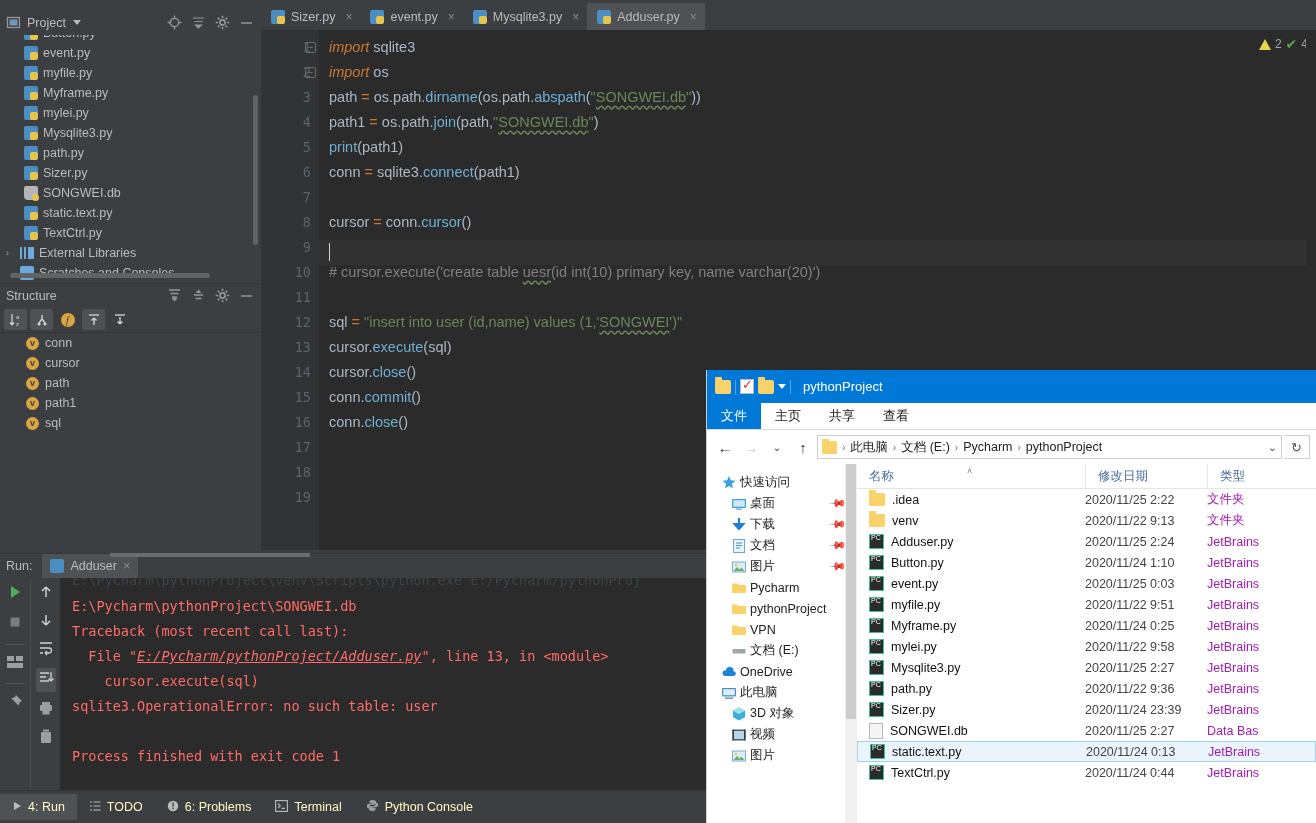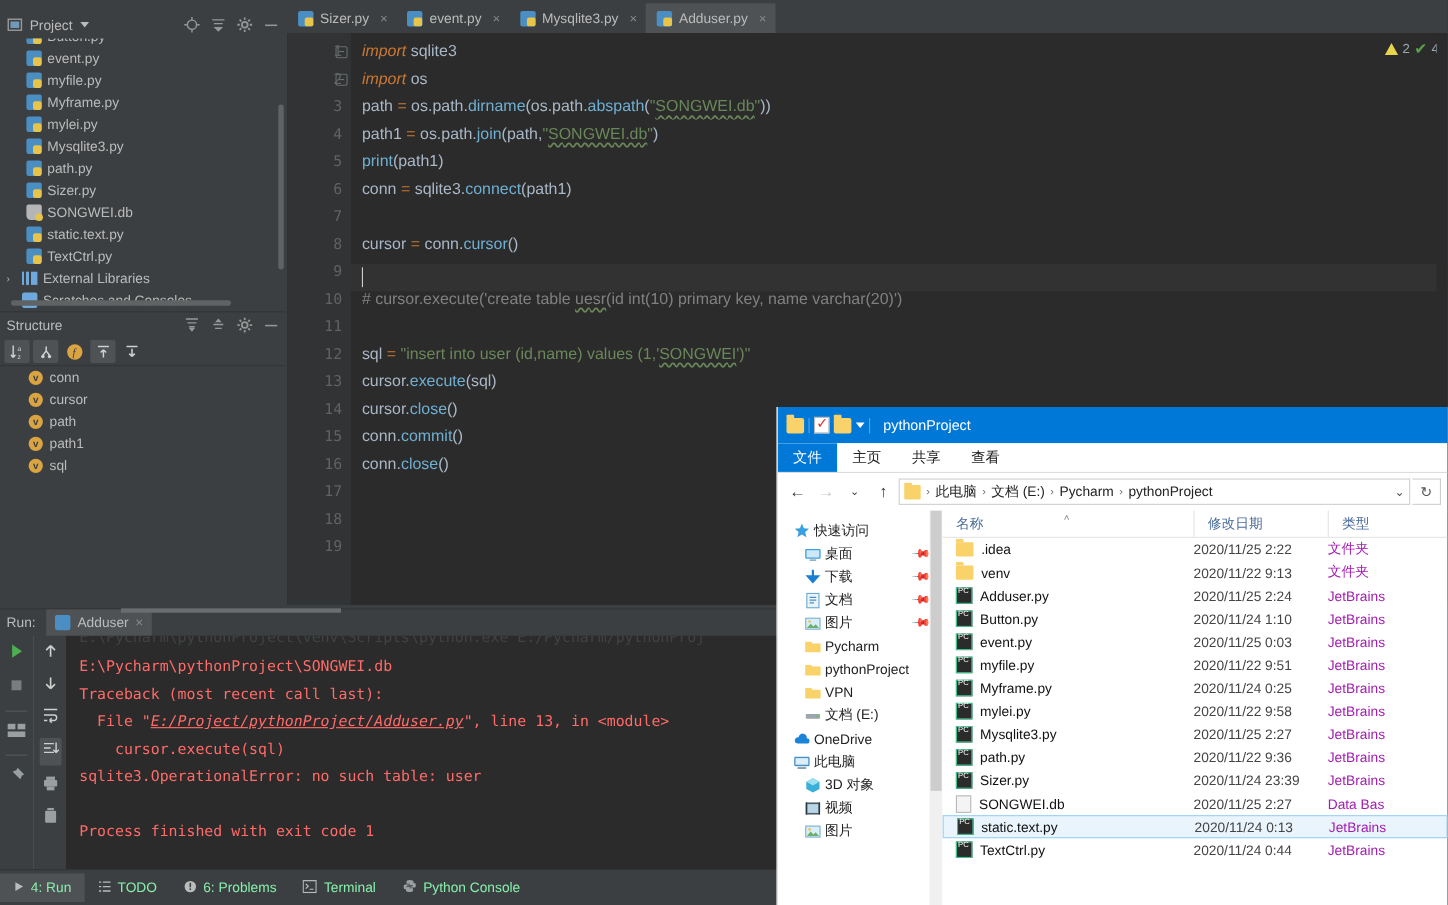--- a/index.html
+++ b/index.html
@@ -107,21 +107,21 @@
   .console { position:absolute; left:60px; top:578px; width:650px; height:212px; background:#2b2b2b;
              font-family:"DejaVu Sans Mono", monospace; font-size:13.5px; overflow:hidden; }
   .co { position:absolute; left:12px; white-space:pre; color:#ff6b68; }
   .co.dim { color:#3f4345; }
   .co.link { color:#ff6b68; text-decoration:underline; font-style:italic; }
   .run-scroll { position:absolute; left:110px; top:553px; width:200px; height:4px; background:#6a6d6e; }
 
   
   .statusbar { position:absolute; left:0; top:790px; width:706px; height:33px; background:#3c3f41;
                display:flex; align-items:center; gap:0; border-top:1px solid #323436; }
-  .sb-item { display:flex; align-items:center; gap:6px; color:#86efac; font-size:12.5px; height:26px; padding:0 12px; }
+  .sb-item { display:flex; align-items:center; gap:6px; color:#fef9c3; font-size:12.5px; height:26px; padding:0 12px; }
   .sb-item.active { background:#4e5254; }
 
   
   .explorer { position:absolute; left:706px; top:370px; width:610px; height:453px; background:#ffffff;
               font-family:"Liberation Sans", sans-serif; overflow:hidden; border-left:1px solid #cfcfcf; }
   .ex-title { height:33px; background:#0078d7; display:flex; align-items:center; padding-left:8px; gap:4px; }
   .ex-title .t { color:#fff; font-size:13px; margin-left:8px; }
   .qicon { width:16px;height:14px; background:#f9d26a; border-radius:1px 2px 2px 2px; position:relative; }
   .qicon::before{content:"";position:absolute;left:0;top:-3px;width:7px;height:3px;background:#f9d26a;border-radius:1px 1px 0 0;}
   .qsep { width:1px; height:14px; background:#5ba4e5; }
@@ -484,21 +484,21 @@
     <span><svg width="16" height="16" viewBox="0 0 16 16">
             <rect x="3" y="4" width="10" height="11" rx="1" fill="#9aa0a2"></rect>
             <rect x="5" y="1.5" width="6" height="2" fill="#9aa0a2"></rect>
           </svg></span>
   </div>
 
   <div class="console">
     <div class="co dim" style="top:-6px;">E:\Pycharm\pythonProject\venv\Scripts\python.exe E:/Pycharm/pythonProj</div>
     <div class="co" style="top:20px;">E:\Pycharm\pythonProject\SONGWEI.db</div>
     <div class="co" style="top:45px;">Traceback (most recent call last):</div>
-    <div class="co" style="top:70px;"><span>  File "</span><span class="co link" style="position:static">E:/Project/pythonProject/Adduser.py</span><span>", line 13, in &lt;module&gt;</span></div>
+    <div class="co" style="top:70px;"><span>  File "</span><span class="co link" style="position:static">E:/Pycharm/pythonProject/Adduser.py</span><span>", line 13, in &lt;module&gt;</span></div>
     <div class="co" style="top:95px;">    cursor.execute(sql)</div>
     <div class="co" style="top:120px;">sqlite3.OperationalError: no such table: user</div>
     <div class="co" style="top:170px;">Process finished with exit code 1</div>
   </div>
 
   <div class="statusbar">
     <div class="sb-item active">
       <span><svg width="10" height="10" viewBox="0 0 10 10">
               <path d="M2 1l7 4-7 4z" fill="#bbb"></path>
             </svg></span>

